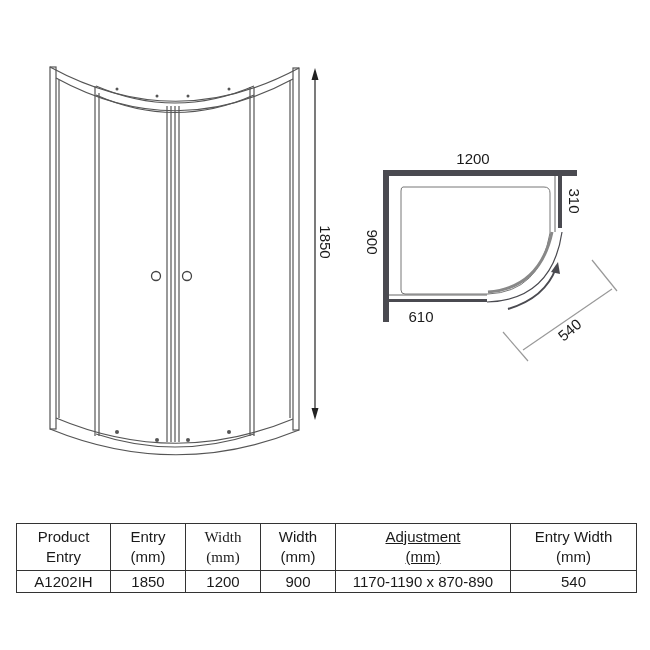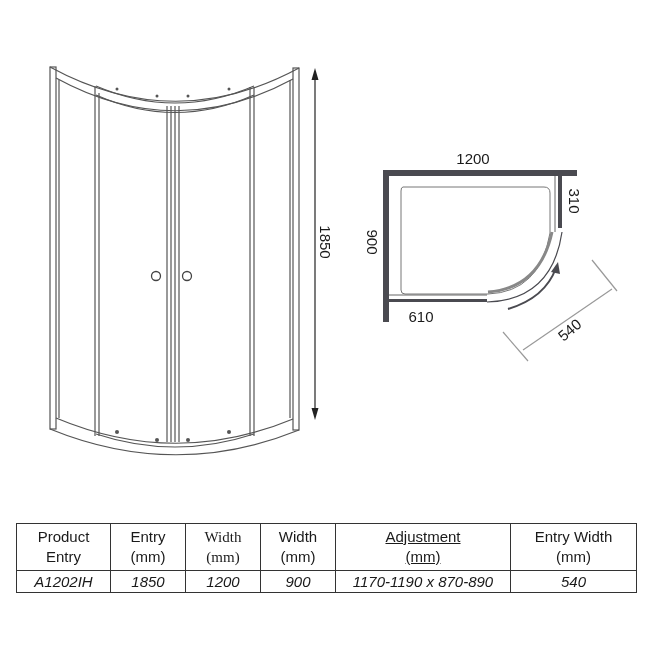--- a/index.html
+++ b/index.html
@@ -3,21 +3,21 @@
 <meta charset="utf-8">
 <style>
   html, body { margin: 0; padding: 0; background: #ffffff; }
   body { width: 650px; height: 650px; position: relative; overflow: hidden; font-family: "Liberation Sans", sans-serif; color: #1a1a1a; }
   #elevation { position: absolute; left: 0; top: 0; }
   #plan { position: absolute; left: 0; top: 0; }
   .dim-label { font-family: "Liberation Sans", sans-serif; font-size: 15px; fill: #1a1a1a; }
   #spec-table { position: absolute; left: 16px; top: 515px; border-collapse: collapse; font-size: 15px; margin-top: 8px; }
   #spec-table th, #spec-table td { border: 1px solid #333; text-align: center; font-weight: normal; padding: 0; }
   #spec-table th { height: 46px; line-height: 20px; }
-  #spec-table td { height: 21px; line-height: 20px; font-style: italic; }
+  #spec-table td { height: 21px; line-height: 20px; }
   .c0 { width: 93px; } .c1 { width: 74px; } .c2 { width: 74px; font-family: Liberation Serif, serif; } .c3 { width: 74px; } .c4 { width: 174px; text-decoration: underline; } .c5 { width: 125px; }
 </style>
 </head>
 <body>
 
 <svg id="elevation" width="340" height="470" viewBox="0 0 340 470">
   <g fill="none" stroke="#555" stroke-width="1.2">
 
     <rect x="50" y="67" width="6" height="362"></rect>
 

